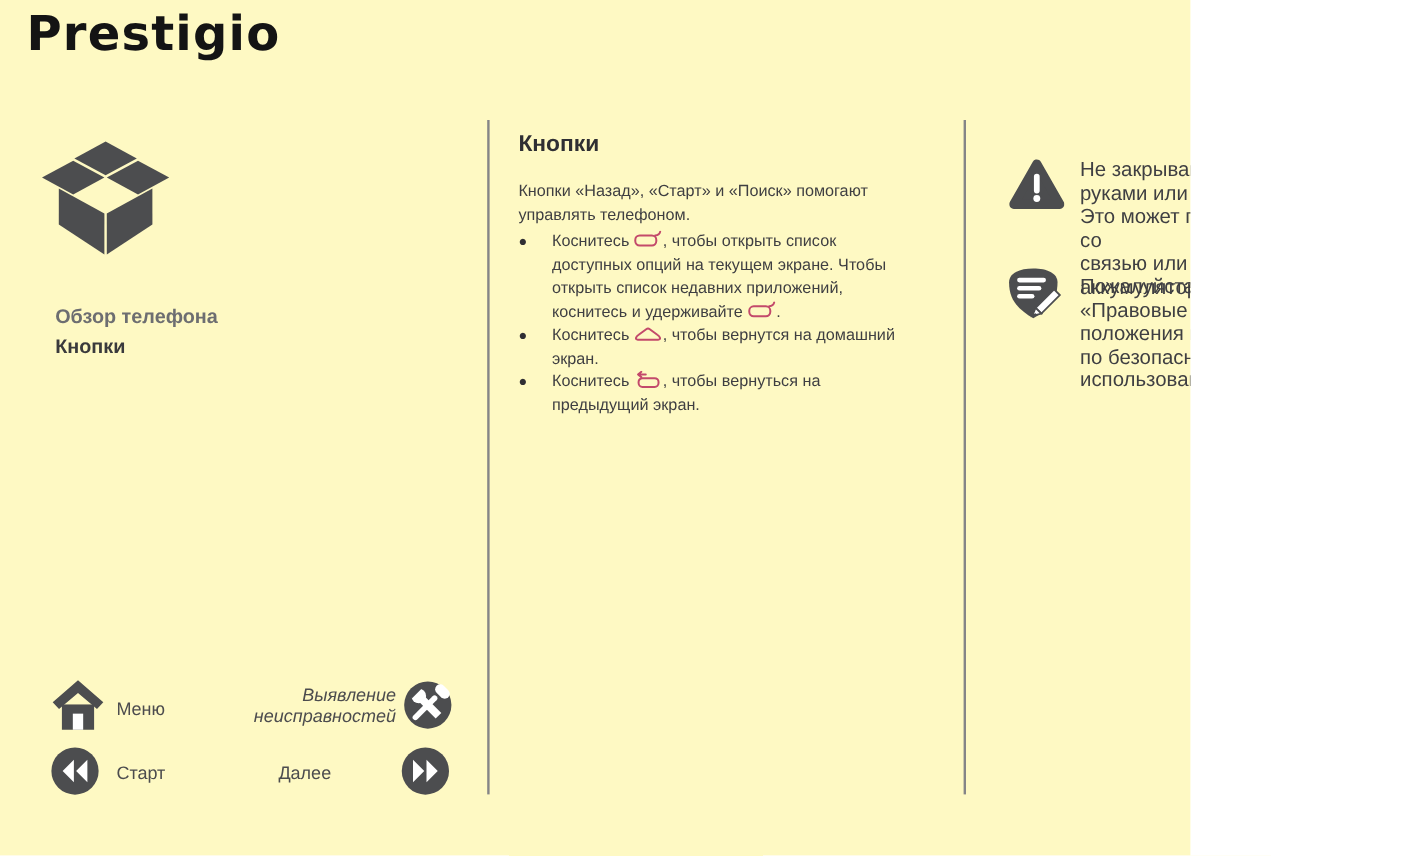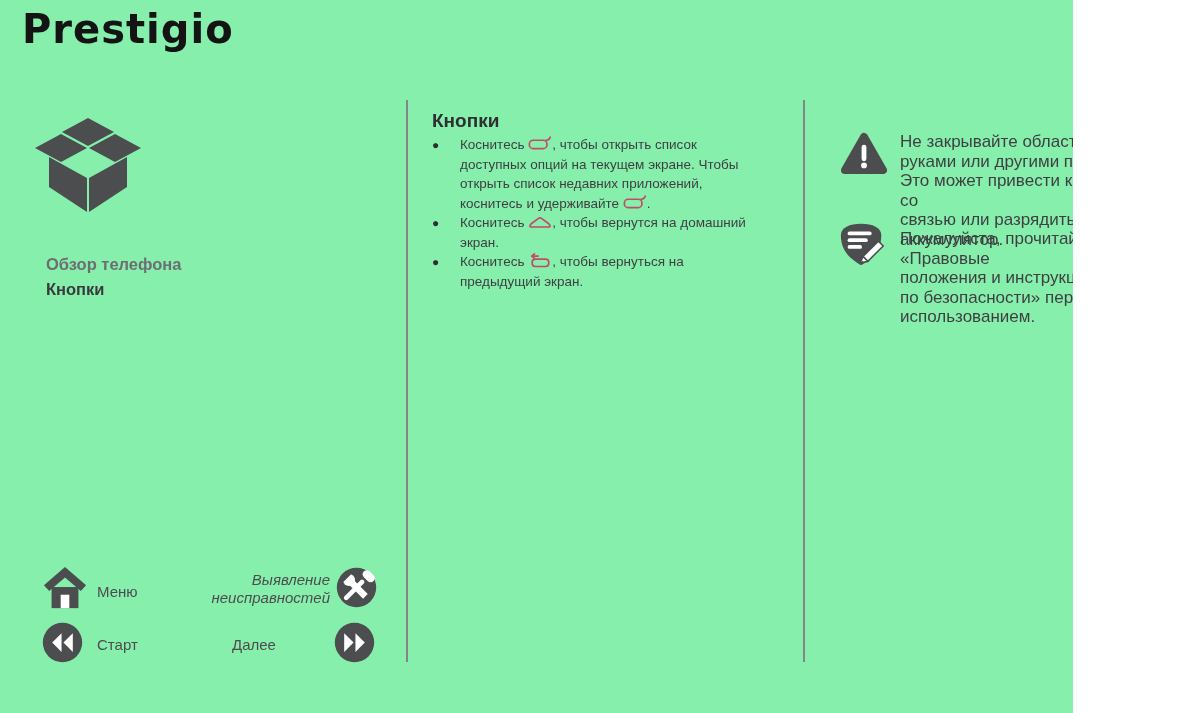--- a/index.html
+++ b/index.html
@@ -1,17 +1,17 @@
 <!DOCTYPE html>
 <html><head>
 <meta charset="utf-8">
 <style>
   html,body { margin:0; padding:0; background:#ffffff; }
   .page {
-    position:relative; width:1073px; height:713px; background:#86efac;
+    position:relative; width:992px; height:713px; background:#fef9c3;
     font-family:"Liberation Sans", sans-serif; overflow:hidden;
     color:#3f3f42;
   }
   
   .logo {
     position:absolute; left:22px; top:6px;
     font-family:"DejaVu Sans", sans-serif;
     font-size:40px; font-weight:bold; letter-spacing:1px; color:#141414;
   }
   
@@ -66,20 +66,22 @@
     </svg>
   </div>
 
   <div class="toc">
     <div class="toc-item">Обзор телефона</div>
     <div class="toc-item active">Кнопки</div>
   </div>
 
   <div class="article">
     <h1 class="article-title">Кнопки</h1>
+    <div class="article-intro">Кнопки «Назад», «Старт» и «Поиск» помогают
+управлять телефоном.</div>
     <div class="bullets">
 
       <div class="bullet-row">
         <div class="bullet-dot">●</div>
         <div class="bullet-text"><span>Коснитесь </span><svg class="inline-key" width="24" height="15" viewBox="0 0 26 16" fill="none" stroke="#c34a6b" stroke-width="1.8" stroke-linecap="round">
               <rect x="1.5" y="4.5" width="19" height="9" rx="4"></rect>
               <path d="M19.5,4.5 q4,-0.5 4.5,-3.5"></path>
             </svg><span>, чтобы открыть список
 доступных опций на текущем экране. Чтобы
 открыть список недавних приложений,

